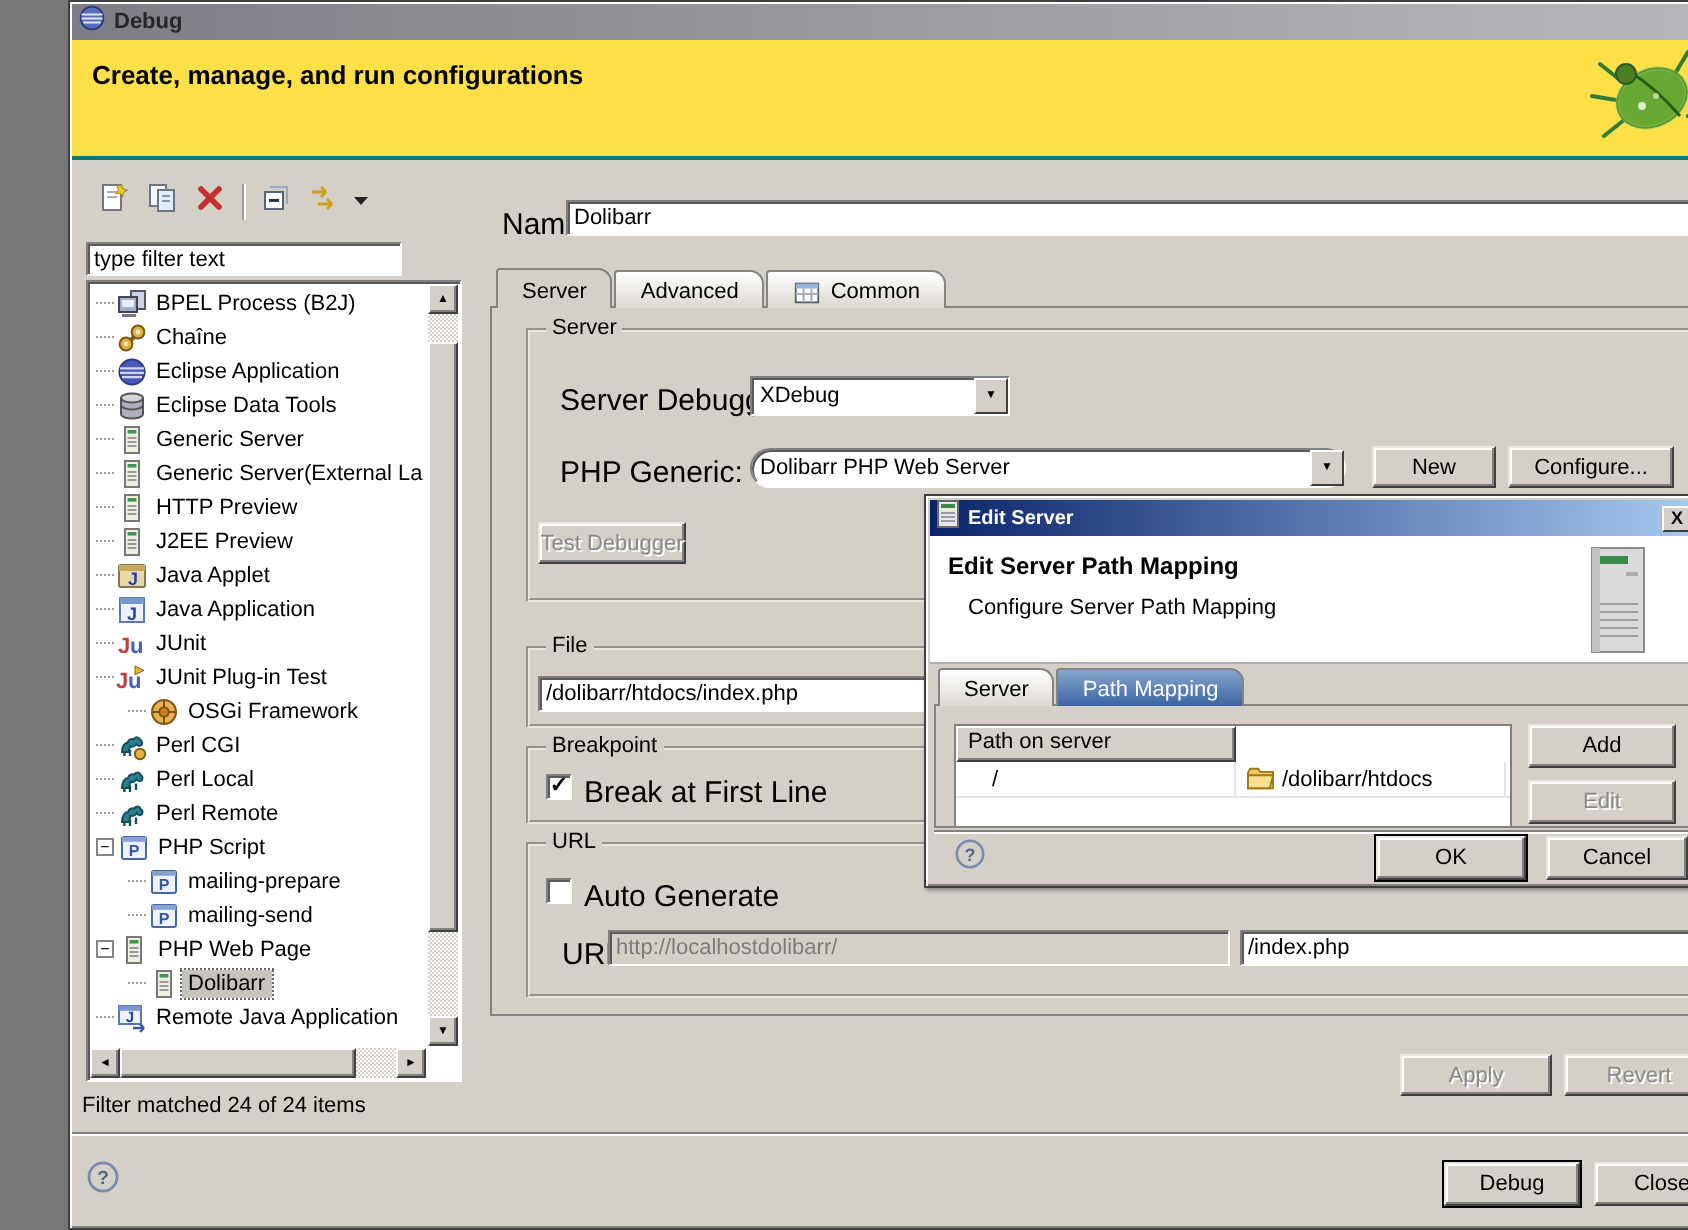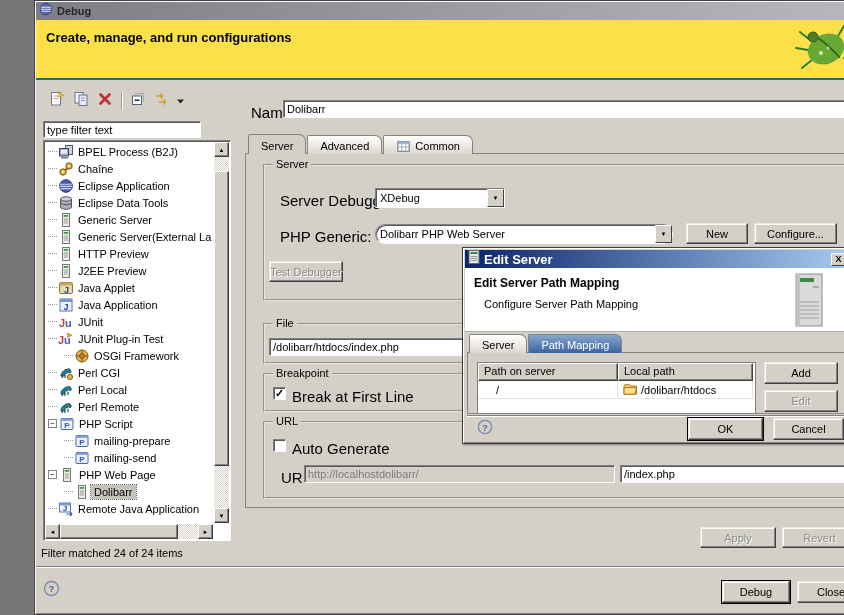--- a/index.html
+++ b/index.html
@@ -75,21 +75,21 @@
 
   
   #content-border{position:absolute;left:210px;top:152px;width:627px;height:355px;border:1px solid #848484;}
   #main-tabs{left:213px;top:133px;z-index:2;}
 
   
   #dlg{position:absolute;left:427px;top:246px;width:390px;height:197px;background:#d4d0c8;
     border:1px solid #404040;box-shadow:inset 1px 1px 0 #fff,inset -1px -1px 0 #808080,1px 1px 2px rgba(0,0,0,.4);z-index:10;}
   #dlg-titlebar{position:absolute;left:2px;top:2px;right:2px;height:18px;
     background:linear-gradient(to right,#0a246a,#a6caf0);display:flex;align-items:center;padding:0 3px;}
-  #dlg-titlebar .ttl{font-size:13px;font-weight:bold;color:#fff;margin-left:4px;flex:1;}
+  #dlg-titlebar .ttl{font-size:10px;font-weight:bold;color:#fff;margin-left:4px;flex:1;}
   #dlg-header{position:absolute;left:2px;top:20px;right:2px;height:64px;background:#fff;border-bottom:1px solid #b0b0b0;}
   #dlg-header .h1{position:absolute;left:9px;top:8px;font-size:12px;font-weight:bold;color:#000;}
   #dlg-header .h2{position:absolute;left:19px;top:30px;font-size:11px;color:#000;}
   #dlg-tower{position:absolute;right:22px;top:4px;}
   #dlg-tabs{left:6px;top:86px;z-index:12;}
   #dlg-content{position:absolute;left:4px;top:104px;width:381px;height:62px;border:1px solid #848484;overflow:hidden;}
   #dlg-table{position:absolute;left:9px;top:9px;width:279px;height:60px;background:#fff;border:1px solid #808080;overflow:hidden;}
   .thead{display:flex;height:18px;}
   .th{background:#d4d0c8;border:1px solid;border-color:#fff #404040 #404040 #fff;box-shadow:inset -1px -1px 0 #808080;
     font-size:11px;padding:1px 5px;overflow:hidden;white-space:nowrap;}
@@ -556,21 +556,20 @@
           <span>Server</span>
         </div>
         <div class="tab blue-active">
           <span>Path Mapping</span>
         </div>
       </div>
     <div id="dlg-content">
       <div id="dlg-table">
         <div class="thead" id="dlg-thead">
             <div class="th" style="width: 140px;">Path on server</div>
-            <div class="th" style="width: 135px;">Local path</div>
           </div>
         <div id="dlg-tbody">
             <div class="tr">
               <div class="td" style="width: 140px; padding-left: 18px;">/</div>
               <div class="td" style="width: 135px;">
                 <span style="display: inline-flex;">
                   <svg width="15" height="13" viewBox="0 0 16 14">
                     <path d="M1 3.5l1.2-2h4.3l1 1.7h7v8.8H1z" fill="#f5c860" stroke="#a07818"></path>
                     <path d="M1 5h13.5l-1.8 7H1z" fill="#fadf90" stroke="#a07818"></path>
                   </svg>

